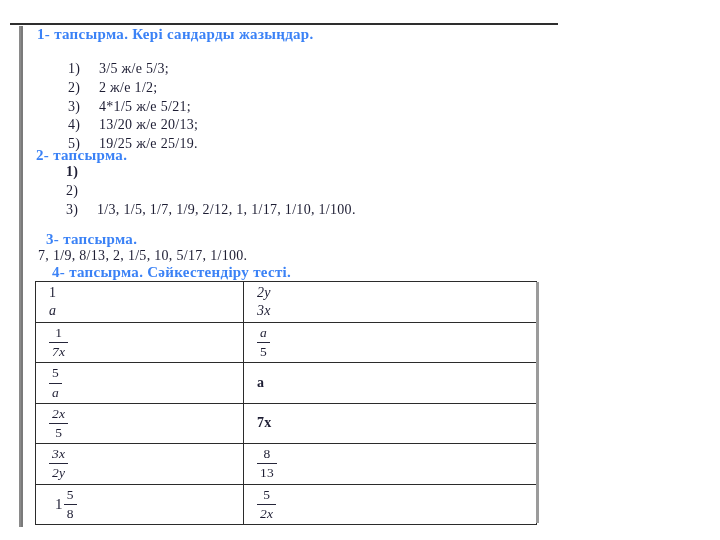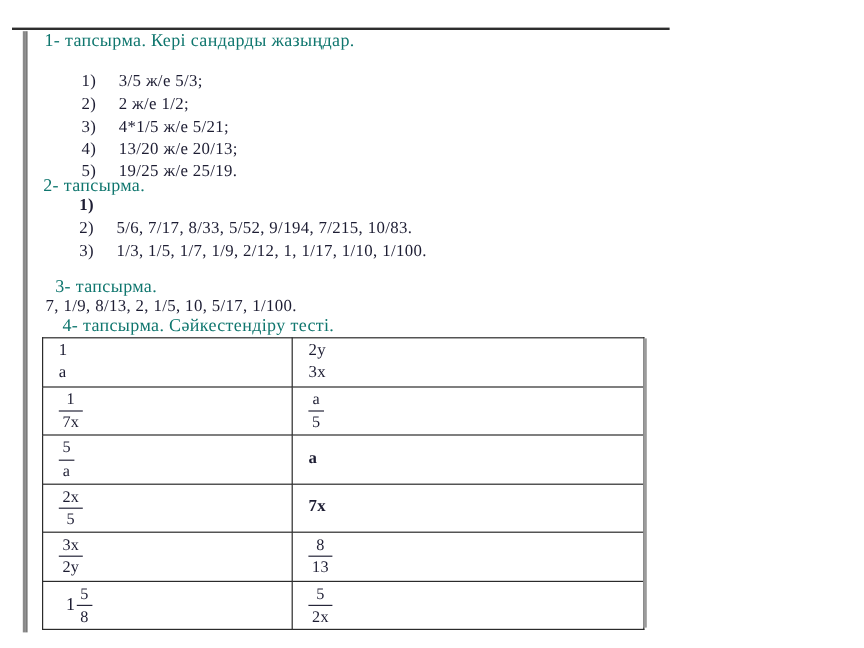--- a/index.html
+++ b/index.html
@@ -7,21 +7,21 @@
     width:720px;height:540px;background:#ffffff;position:relative;overflow:hidden;
     font-family:"Liberation Serif","DejaVu Serif",serif;color:#1d1d33;
     letter-spacing:0.3px;
   }
   .abs{position:absolute;}
   
   .rule-top{left:10px;top:23px;width:548px;height:0;border-top:2px solid #2e2e2e;}
   .rule-left{left:19px;top:26px;width:4px;height:501px;
     border-left:2px solid #8a8a8a;border-right:2px solid #7a7a7a;box-sizing:border-box;}
   
-  .hd{font-weight:normal;font-size:15px;color:#0f766e;white-space:nowrap;}
+  .hd{font-weight:bold;font-size:15px;color:#3b82f6;white-space:nowrap;}
   
   .li{display:flex;align-items:baseline;white-space:nowrap;font-size:14px;}
   .list-1 .li{height:18.8px;}
   .list-2 .li{height:19px;}
   .marker{width:31px;flex:0 0 31px;}
   .b{font-weight:bold;}
   .plainline{font-size:14px;white-space:nowrap;}
   
   table.match{border-collapse:collapse;width:502px;table-layout:fixed;}
   table.match td{
@@ -30,21 +30,21 @@
   }
   td.coll{width:208px;}
   td.vtop{vertical-align:top;padding-top:3px;}
   .right-shade{left:536px;top:282px;width:3px;height:241px;background:#9b9b9b;}
   
   .stack{display:inline-block;text-align:left;line-height:18px;font-size:14px;}
   .stack .ln{display:block;}
   .frac{display:inline-block;text-align:center;font-size:13.5px;line-height:1.2;vertical-align:middle;}
   .frac .num{display:block;border-bottom:1px solid #26263a;padding:0 3px 1px;}
   .frac .den{display:block;padding:1px 3px 0;}
-  .it{}
+  .it{font-style:italic;}
   .mixed{display:inline-flex;align-items:center;padding-left:6px;}
   .mixed .whole{font-size:15px;margin-right:1px;}
   .plain-cell{font-size:14px;}
 </style>
 </head>
 <body>
 
 <div class="abs rule-top"></div>
 <div class="abs rule-left"></div>
 
@@ -74,21 +74,20 @@
 </div>
 
 <div class="abs hd" style="left:36px;top:147px;">2- тапсырма.</div>
 
 <div class="abs list-2" style="left:66px;top:164px;">
   <div class="li">
     <span class="marker b">1)</span>
   </div>
   <div class="li">
     <span class="marker">2)</span>
-    <span>5/6, 7/17, 8/33, 5/52, 9/194, 7/215, 10/83.</span>
   </div>
   <div class="li">
     <span class="marker">3)</span>
     <span>1/3, 1/5, 1/7, 1/9, 2/12, 1, 1/17, 1/10, 1/100.</span>
   </div>
 </div>
 
 <div class="abs hd" style="left:46px;top:231px;">3- тапсырма.</div>
 <div class="abs plainline" style="left:38px;top:248px;font-family:Liberation Serif, serif;">7, 1/9, 8/13, 2, 1/5, 10, 5/17, 1/100.</div>
 

